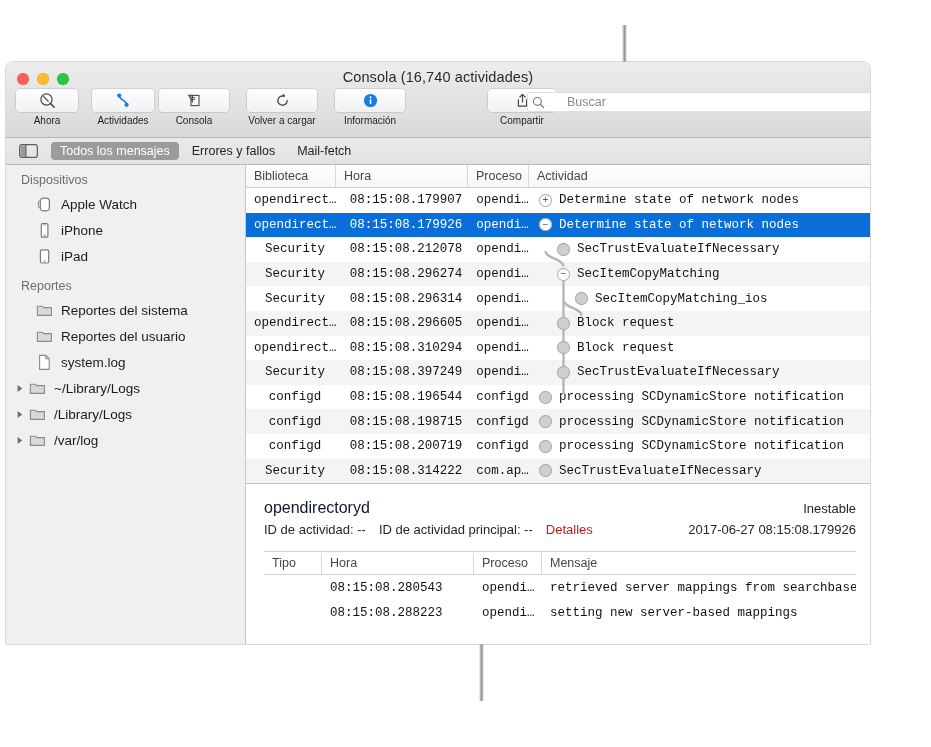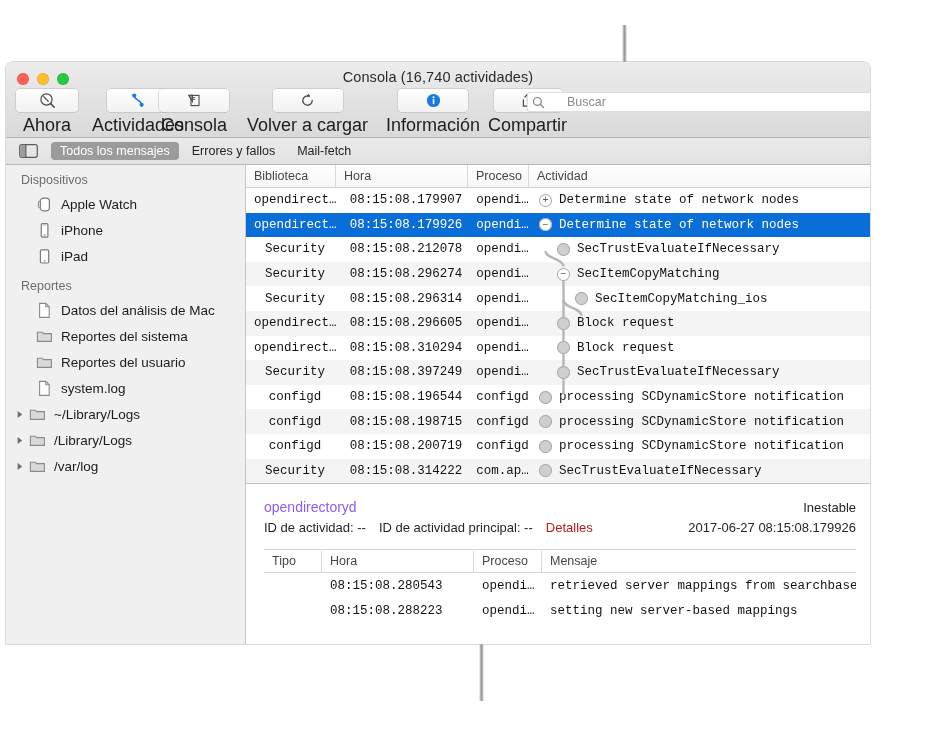--- a/index.html
+++ b/index.html
@@ -92,21 +92,21 @@
     padding: 0 10px;
     border-radius: 4px;
     background: linear-gradient(to bottom, #fdfdfd, #f2f2f2);
     box-shadow: 0 0 0 0.5px #b9b9b9, 0 0.5px 0.5px rgba(0,0,0,0.07);
     display: flex;
     align-items: center;
     justify-content: center;
   }
   .tb-label {
     margin-top: 3px;
-    font-size: 18px;
+    font-size: 10px;
     color: #1d1d1d;
     white-space: nowrap;
   }
 
   #search-wrap {
     position: absolute;
     top: 30px;
     left: 521px;
     width: 396px;
     height: 20px;
@@ -314,22 +314,22 @@
     padding-right: 14px;
     box-sizing: border-box;
   }
   #detail-head { padding-top: 15px; }
   .dh-row1 {
     display: flex;
     justify-content: space-between;
     align-items: baseline;
   }
   #detail-proc {
-    font-size: 14px;
-    color: #8b5cf6;
+    font-size: 16px;
+    color: #0f172a;
   }
   #detail-state {
     font-size: 13px;
     color: #262626;
   }
   .dh-row2 {
     display: flex;
     justify-content: space-between;
     align-items: baseline;
     margin-top: 5px;
@@ -536,59 +536,49 @@
             <svg width="17" height="17" viewBox="0 0 17 17">
               <rect x="4.4" y="1.8" width="8.3" height="13.2" rx="1.2" fill="#ffffff" stroke="#7a7a7a" stroke-width="1.2"></rect>
               <circle cx="8.55" cy="13.3" r="0.75" fill="none" stroke="#9c9c9c" stroke-width="0.8"></circle>
             </svg>
           </span>
           <span>iPad</span>
         </div>
 
         <div class="sb-header" style="margin-top:6px;">Reportes</div>
 
+
+        <div class="sb-item">
+          <span class="sb-disc"></span>
+          <span class="sb-ico">
+            <svg width="17" height="15" viewBox="0 0 17 15">
+              <path d="M1.4 3.2 H6.4 L7.6 4.6 H15.4 V12.4 H1.4 Z" fill="#d9d9d9" stroke="#8a8a8a" stroke-width="1.1"></path>
+            </svg>
+          </span>
+          <span>Reportes del sistema</span>
+        </div>
+
+        <div class="sb-item">
+          <span class="sb-disc"></span>
+          <span class="sb-ico">
+            <svg width="17" height="15" viewBox="0 0 17 15">
+              <path d="M1.4 3.2 H6.4 L7.6 4.6 H15.4 V12.4 H1.4 Z" fill="#d9d9d9" stroke="#8a8a8a" stroke-width="1.1"></path>
+            </svg>
+          </span>
+          <span>Reportes del usuario</span>
+        </div>
+
         <div class="sb-item">
           <span class="sb-disc"></span>
           <span class="sb-ico">
             <svg width="15" height="17" viewBox="0 0 15 17">
               <path d="M2.6 1.4 H8.8 L12.2 4.8 V15.4 H2.6 Z" fill="#ffffff" stroke="#8a8a8a" stroke-width="1.1"></path>
               <path d="M8.8 1.4 V4.8 H12.2" fill="none" stroke="#8a8a8a" stroke-width="1.1"></path>
             </svg>
           </span>
-          <span>Datos del análisis de Mac</span>
-        </div>
-
-        <div class="sb-item">
-          <span class="sb-disc"></span>
-          <span class="sb-ico">
-            <svg width="17" height="15" viewBox="0 0 17 15">
-              <path d="M1.4 3.2 H6.4 L7.6 4.6 H15.4 V12.4 H1.4 Z" fill="#d9d9d9" stroke="#8a8a8a" stroke-width="1.1"></path>
-            </svg>
-          </span>
-          <span>Reportes del sistema</span>
-        </div>
-
-        <div class="sb-item">
-          <span class="sb-disc"></span>
-          <span class="sb-ico">
-            <svg width="17" height="15" viewBox="0 0 17 15">
-              <path d="M1.4 3.2 H6.4 L7.6 4.6 H15.4 V12.4 H1.4 Z" fill="#d9d9d9" stroke="#8a8a8a" stroke-width="1.1"></path>
-            </svg>
-          </span>
-          <span>Reportes del usuario</span>
-        </div>
-
-        <div class="sb-item">
-          <span class="sb-disc"></span>
-          <span class="sb-ico">
-            <svg width="15" height="17" viewBox="0 0 15 17">
-              <path d="M2.6 1.4 H8.8 L12.2 4.8 V15.4 H2.6 Z" fill="#ffffff" stroke="#8a8a8a" stroke-width="1.1"></path>
-              <path d="M8.8 1.4 V4.8 H12.2" fill="none" stroke="#8a8a8a" stroke-width="1.1"></path>
-            </svg>
-          </span>
           <span>system.log</span>
         </div>
 
         <div class="sb-item disclose">
           <span class="sb-disc">
             <svg width="8" height="9" viewBox="0 0 8 9">
                 <path d="M1.6 0.9 L6.2 4.5 L1.6 8.1 Z" fill="#6e6e6e"></path>
               </svg>
           </span>
           <span class="sb-ico">

